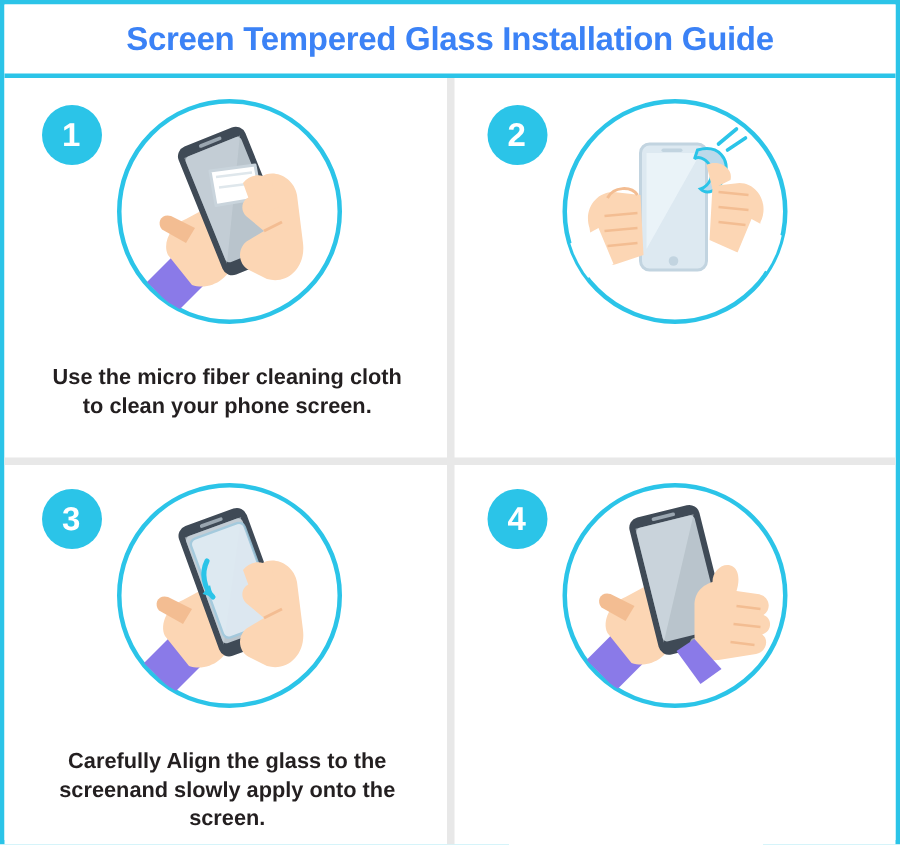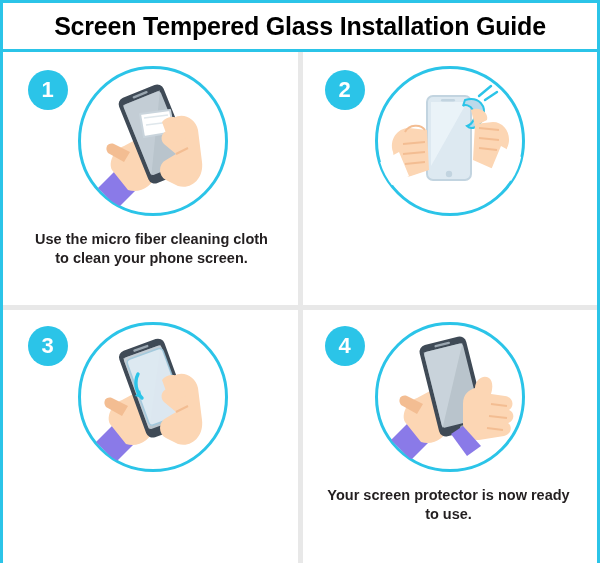--- a/index.html
+++ b/index.html
@@ -23,23 +23,23 @@
   }
   .title-bar {
     height: 46px;
     background: #ffffff;
     border-bottom: 3px solid #2bc4e8;
     display: flex;
     align-items: center;
     justify-content: center;
   }
   .title-text {
-    font-size: 25px;
+    font-size: 22px;
     font-weight: bold;
-    color: #000000;
+    color: #3b82f6;
     letter-spacing: -0.2px;
     text-align: center;
   }
   .grid {
     position: relative;
     width: 100%;
     height: 511px;
     display: grid;
     grid-template-columns: 1fr 1fr;
     grid-template-rows: 1fr 1fr;
@@ -106,21 +106,21 @@
     background: #ffffff;
   }
   .art {
     position: absolute;
     left: 56px;
     top: 4px;
     width: 150px;
     height: 150px;
   }
   .caption {
-    margin-top: 8px;
+    margin-top: 21px;
     font-size: 14.5px;
     font-weight: bold;
     color: #231f20;
     text-align: center;
     line-height: 1.32;
     max-width: 250px;
   }
 </style>
 </head>
 <body>
@@ -240,20 +240,21 @@
             <path d="M64 76 L57 74 L62 68 Z" fill="#2bc4e8"></path>
 
             <path d="M34 76 C28 74 24 80 28 85 L44 94 L50 84 Z" fill="#f3bd92"></path>
 
             <path d="M96 54 C104 48 118 54 120 66 L124 98 C126 114 114 126 100 122 L88 116 C80 112 80 100 88 96 L98 90 L86 80 C80 74 86 64 94 68 Z" fill="#fcd6b4"></path>
             <path d="M84 58 C90 50 102 52 104 60 L108 74 L92 80 Z" fill="#fcd6b4"></path>
             <path d="M98 90 L110 84" stroke="#f3bd92" stroke-width="2" fill="none"></path>
           </g>
         </svg>
       </div>
+      <div class="caption">Carefully Align the glass to the screenand slowly apply onto the screen.</div>
     </div>
 
     <div class="step">
       <div class="illus">
         <div class="badge">4</div>
         <div class="circle"></div>
         <svg class="art" viewBox="0 0 150 150">
           <defs>
             <clipPath id="clip4">
                 <circle cx="75" cy="75" r="73"></circle>
@@ -274,17 +275,16 @@
             </g>
 
             <path d="M32 74 C26 72 22 78 26 83 L42 92 L48 82 Z" fill="#f3bd92"></path>
 
             <path d="M100 66 C100 58 108 52 114 56 C118 59 118 66 116 72 L130 74 C138 75 140 84 134 88 C140 90 140 99 133 101 C138 104 136 113 129 114 L104 118 C94 119 88 112 88 102 L88 82 C88 72 94 68 100 66 Z" fill="#fcd6b4"></path>
             <path d="M116 82 L132 84 M114 94 L132 96 M112 106 L128 108" stroke="#f3bd92" stroke-width="1.8"></path>
             <path d="M88 104 L76 112 L92 134 L106 124 Z" fill="#8a7ae8"></path>
           </g>
         </svg>
       </div>
-      <div class="caption">Your screen protector is now ready to use.</div>
     </div>
 
   </div>
 </div>
 
 </body></html>

